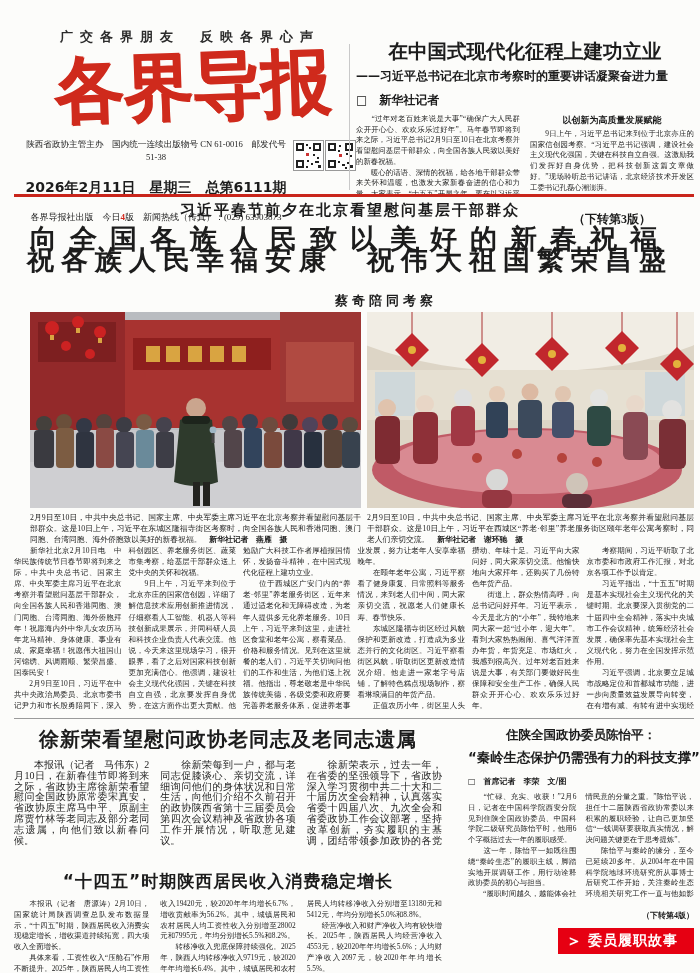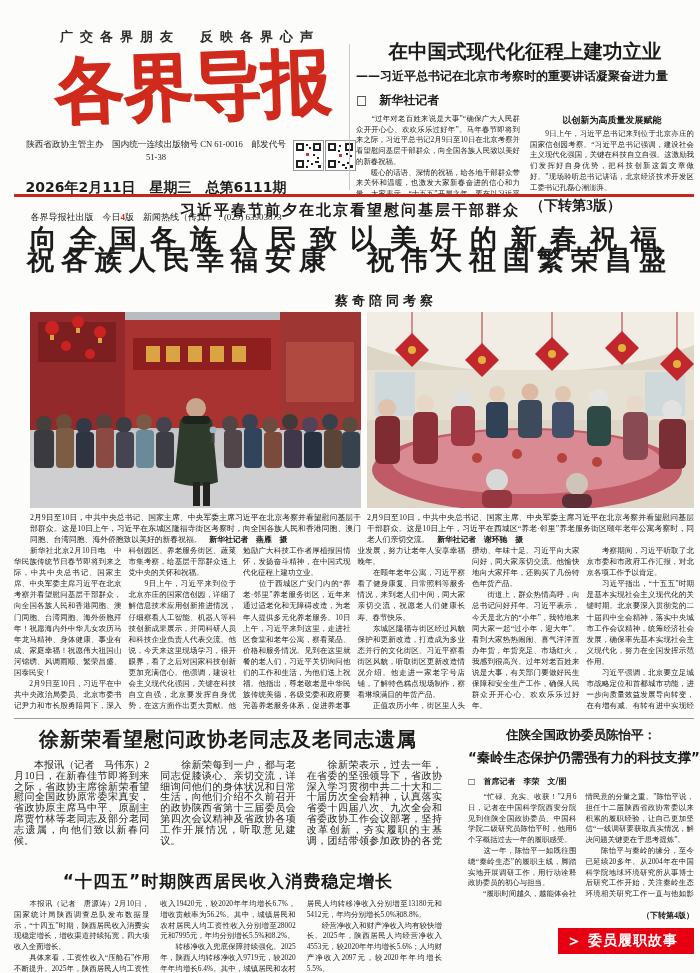--- a/index.html
+++ b/index.html
@@ -22,21 +22,21 @@
   
   .lead{left:356px;top:40px;width:338px;}
   .lead-h1{font-size:19.5px;font-weight:bold;text-align:center;font-family:"DejaVu Sans","Liberation Sans",sans-serif;line-height:24px;}
   .lead-h2{font-size:12px;font-weight:bold;font-family:"DejaVu Sans","Liberation Sans",sans-serif;margin-top:4px;line-height:17px;}
   .lead-by{font-size:12px;font-weight:bold;margin-top:7px;font-family:"DejaVu Sans","Liberation Sans",sans-serif;}
   .lead-cols{display:flex;gap:10px;margin-top:5px;}
   .lead-col{width:164px;height:84px;overflow:hidden;font-size:7.4px;line-height:10.7px;text-align:justify;white-space:pre-line;}
   .lead-sub{font-size:9px;font-weight:bold;text-align:center;font-family:"DejaVu Sans","Liberation Sans",sans-serif;margin-bottom:2px;}
   .lead-col2wrap{width:164px;}
   .lead-col2{width:164px;height:62px;overflow:hidden;font-size:7.4px;line-height:10.7px;text-align:justify;white-space:pre-line;}
-  .jump{font-size:14px;font-weight:bold;text-align:left;margin-top:6px;}
+  .jump{font-size:12px;font-weight:bold;text-align:center;margin-top:20px;}
   
   .redrule{left:14px;top:194px;width:680px;height:3px;background:#c9251b;}
   
   .kicker{left:0;top:201px;width:700px;text-align:center;font-size:15px;font-weight:bold;letter-spacing:2px;
       font-family:"DejaVu Sans","Liberation Sans",sans-serif;}
   .head1{left:0;top:221px;width:700px;text-align:center;font-size:27px;font-weight:bold;letter-spacing:13px;
       font-family:"DejaVu Sans","Liberation Sans",sans-serif;white-space:nowrap;}
   .head2{left:0;top:242px;width:700px;text-align:center;font-size:27px;font-weight:bold;letter-spacing:7px;
       font-family:"DejaVu Sans","Liberation Sans",sans-serif;white-space:nowrap;}
   .deck{left:0;top:292px;width:700px;text-align:center;font-size:13px;font-weight:bold;letter-spacing:4px;padding-left:36px;}

